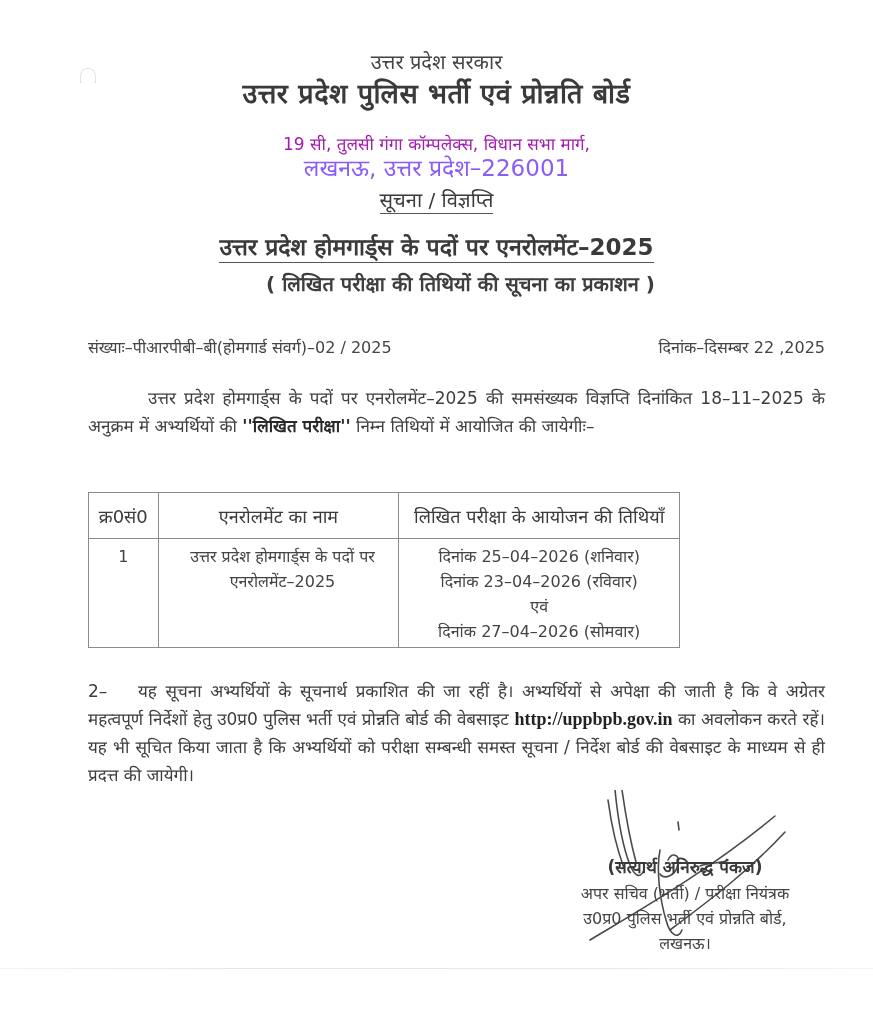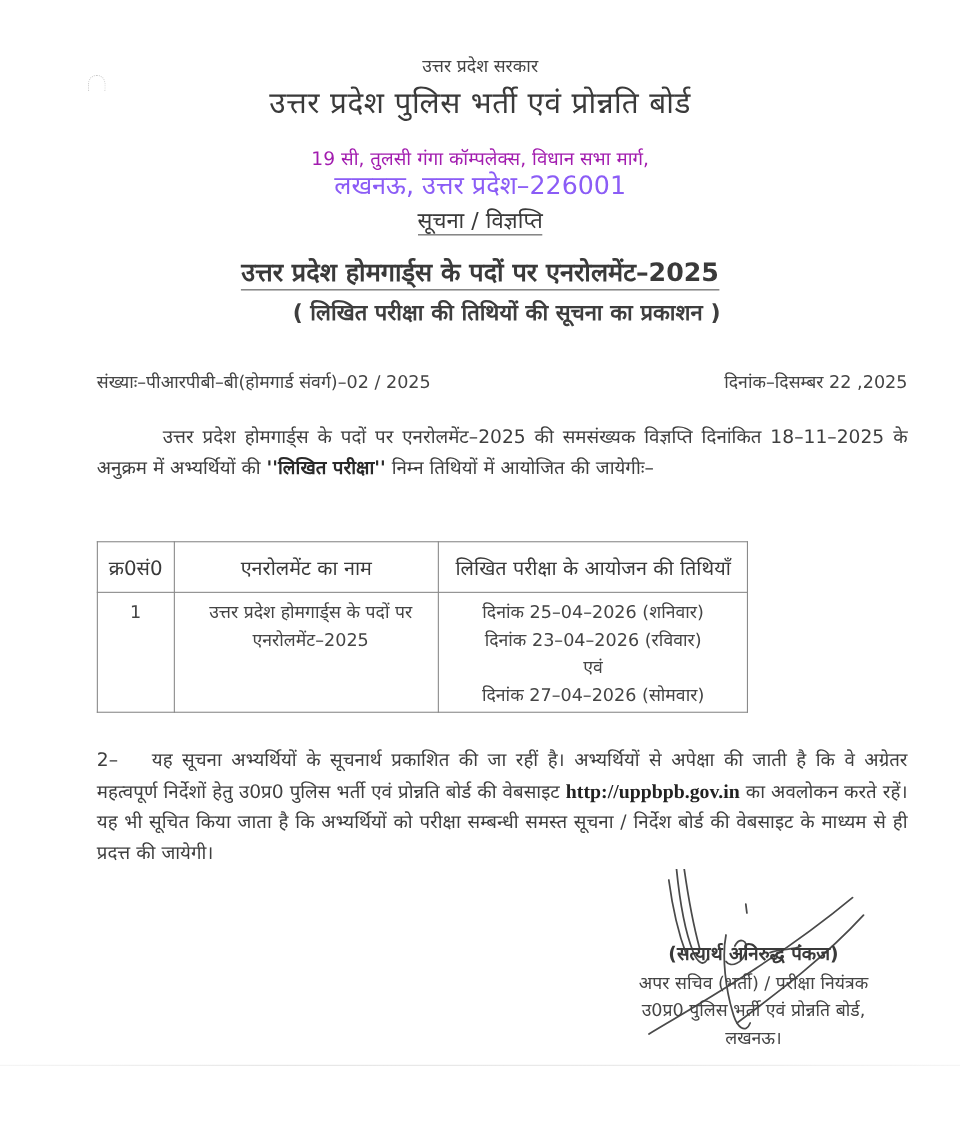--- a/index.html
+++ b/index.html
@@ -19,22 +19,22 @@
     .center { left: 0; width: 873px; text-align: center; }
 
     .corner-mark {
       left: 80px; top: 68px;
       width: 14px; height: 14px;
       border: 1px dotted #c8c8c8;
       border-bottom: none;
       border-radius: 8px 8px 0 0;
     }
 
-    .gov-line { top: 48px; font-size: 16px; color: #444; }
-    .board-title { top: 74px; font-size: 27px; font-weight: normal; color: #3a3a3a; letter-spacing: 0.5px; }
+    .gov-line { top: 48px; font-size: 20px; color: #444; }
+    .board-title { top: 74px; font-size: 27px; font-weight: bold; color: #3a3a3a; letter-spacing: 0.5px; }
     .addr1 { top: 132px; font-size: 17px; color: #a21caf; }
     .addr2 { top: 151px; font-size: 23px; color: #8b5cf6; }
 
     .notice-label {
       top: 186px; font-size: 20px; color: #3a3a3a;
     }
     .notice-label span { border-bottom: 1.5px solid #555; padding-bottom: 1px; }
     .subject {
       top: 230px; font-size: 23px; color: #3a3a3a; font-weight: bold;
     }

